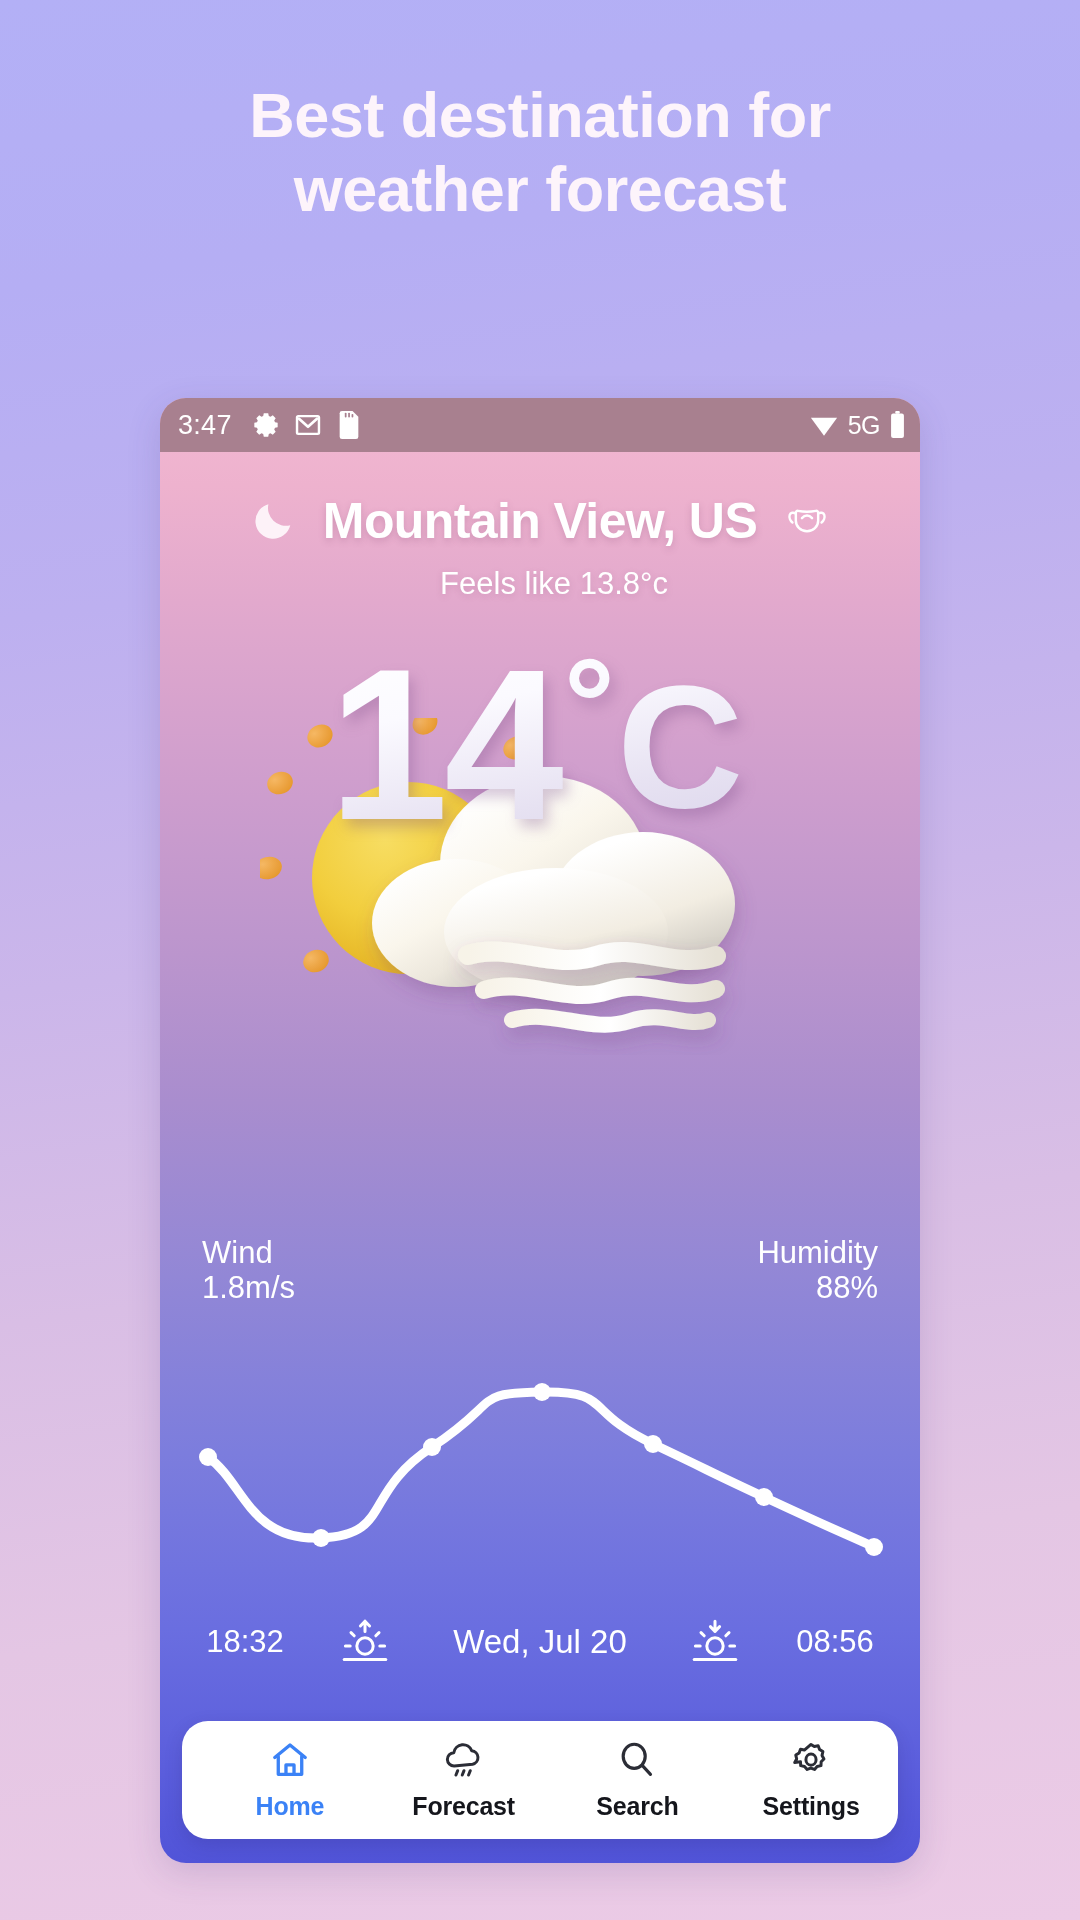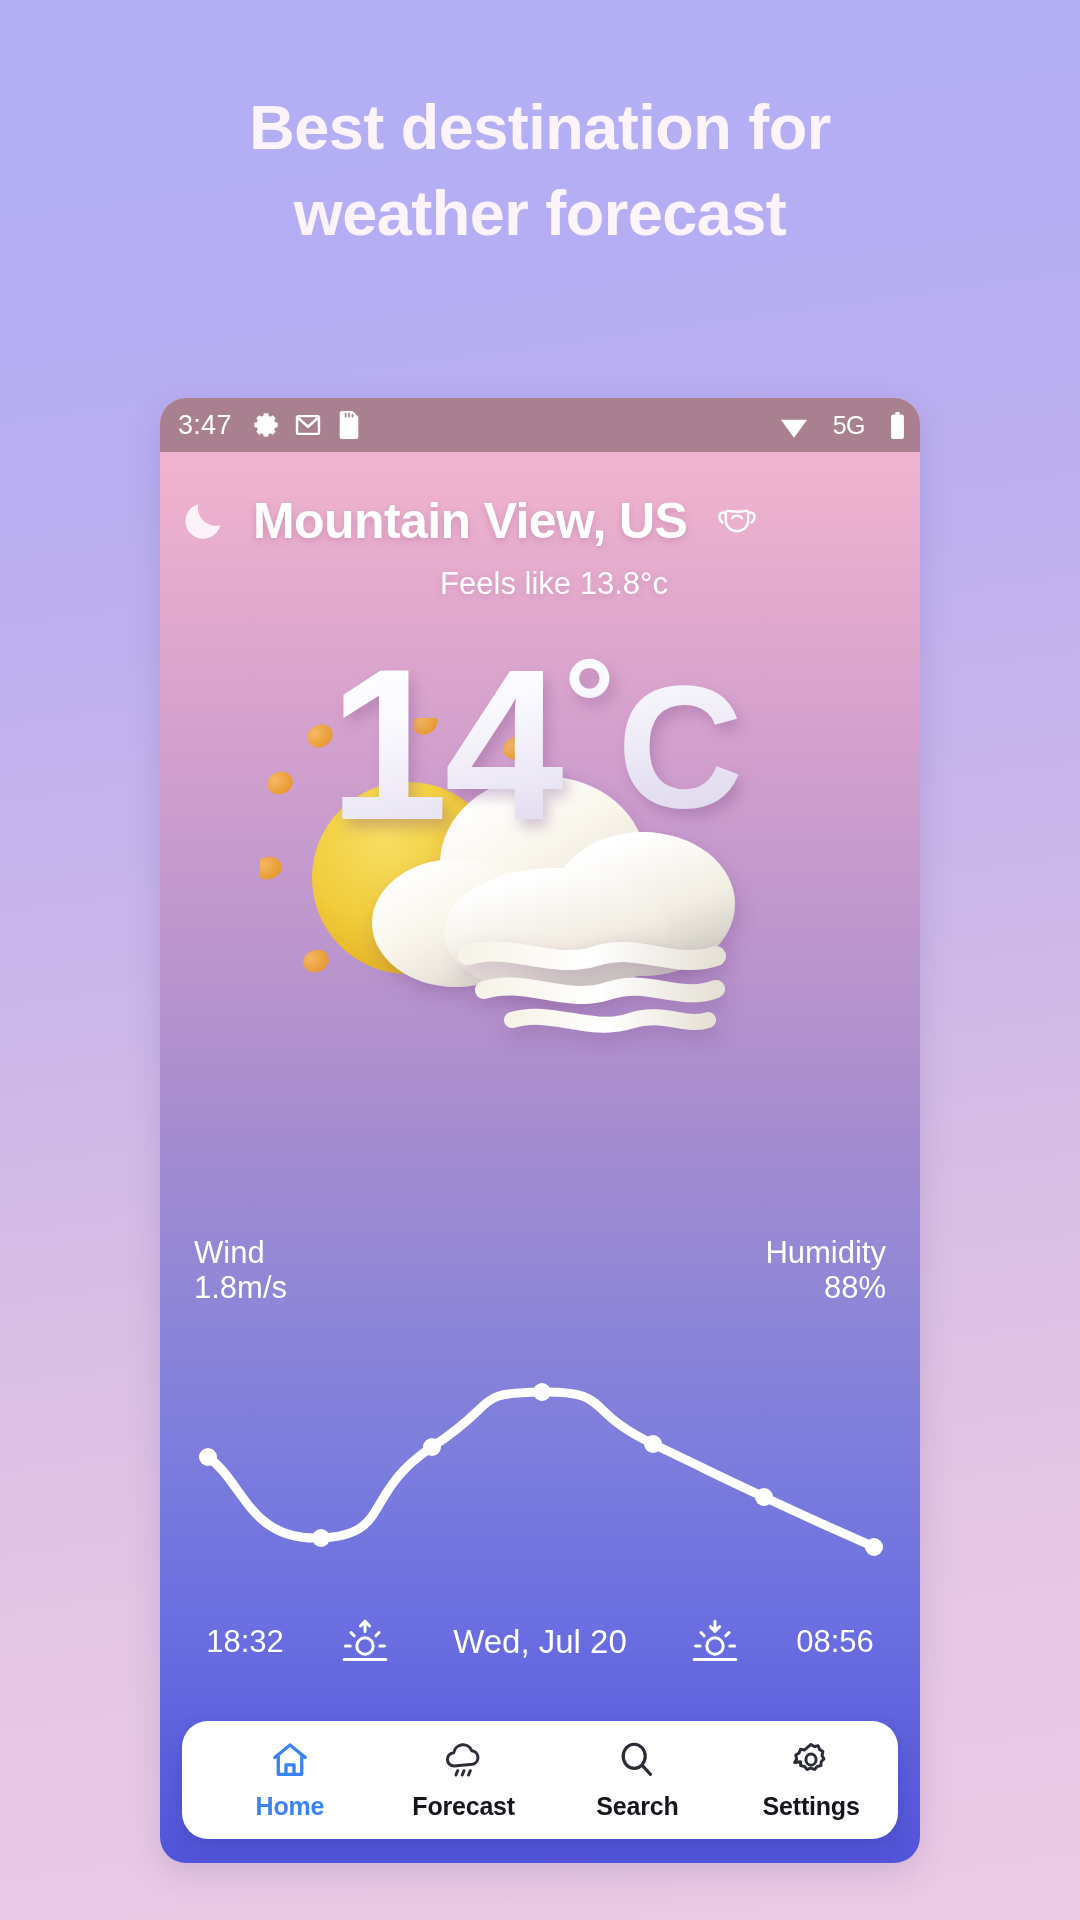--- a/index.html
+++ b/index.html
@@ -18,21 +18,21 @@
   }
 
   
   .headline{
     position:absolute; left:0; right:0; top:78px;
     text-align:center;
     color:#fdf4fb;
     font-size:63px; font-weight:700; line-height:1.18;
     letter-spacing:-0.5px;
   }
-  .headline .l{ display:block;margin-top:12px; }
+  .headline .l{ display:block; }
 
   
   .phone{
     position:absolute; left:160px; top:398px;
     width:760px; height:1465px;
     border-radius:26px;
     overflow:hidden;
     box-shadow:0 10px 34px rgba(70,50,120,.16);
   }
   .screen{
@@ -55,28 +55,28 @@
   .statusbar{
     position:absolute; left:0; right:0; top:0; height:54px;
     background:#a8808f;
     display:flex; align-items:center;
     padding:0 14px 0 18px;
     color:#ffffff;
   }
   .sb-time{ font-size:27px; font-weight:400; letter-spacing:.3px; }
   .sb-left-icons{ display:flex; align-items:center; gap:14px; margin-left:20px; }
   .sb-spacer{ flex:1; }
-  .sb-right{ display:flex; align-items:flex-end; gap:24px; }
+  .sb-right{ display:flex; align-items:center; gap:9px; }
   .sb-5g{ font-size:25px; letter-spacing:-.5px; }
   .sb-ico{ display:block; }
 
   
   .cityrow{
     position:absolute; left:0; right:0; top:94px;
-    display:flex; align-items:center; gap:7px;
+    display:flex; align-items:center; justify-content:center; gap:7px;
   }
   .moon-wrap{ width:86px; display:flex; justify-content:center; }
   .city-name{
     color:#ffffff; font-size:50px; font-weight:700;
     letter-spacing:-0.6px; white-space:nowrap;
     text-shadow:0 3px 7px rgba(150,90,130,.30);
   }
   .mask-wrap{ width:86px; display:flex; justify-content:center; }
   .feels{
     position:absolute; left:0; right:0; top:168px;
@@ -105,21 +105,21 @@
   .temp-c{ font-size:175px; line-height:1; margin-left:6px; margin-top:22px; }
 
   
   .illus{ position:absolute; left:0; right:0; top:320px; height:340px; }
   .illus svg{ display:block; margin:0 auto; }
 
   
   .metrics{
     position:absolute; left:0; right:0; top:838px;
     display:flex; justify-content:space-between;
-    padding:0 26px;
+    padding:0 34px;
     color:#ffffff;
   }
   .metric{ font-size:31px; line-height:1.12; }
   .metric.left{ text-align:left; padding-left:8px; }
   .metric.right{ text-align:right; padding-right:8px;margin-left:16px; }
   .metric .lbl{ display:block; font-weight:400; }
   .metric .val{ display:block; font-weight:400; }
 
   
   .chart{ position:absolute; left:0; top:975px; width:760px; height:235px; }

